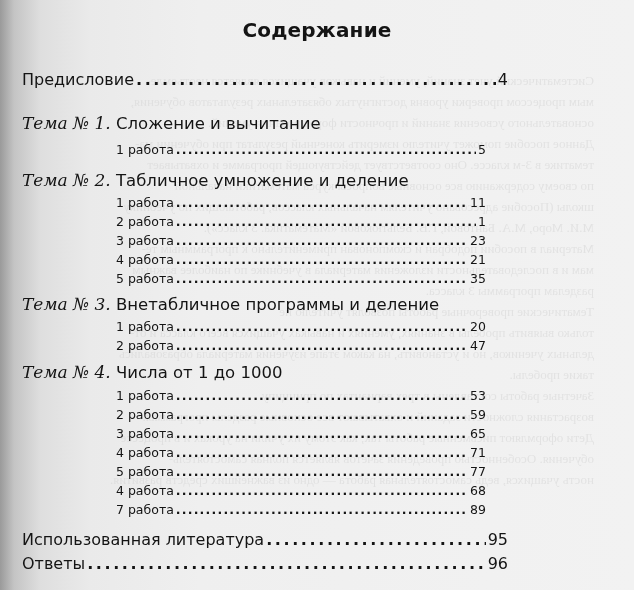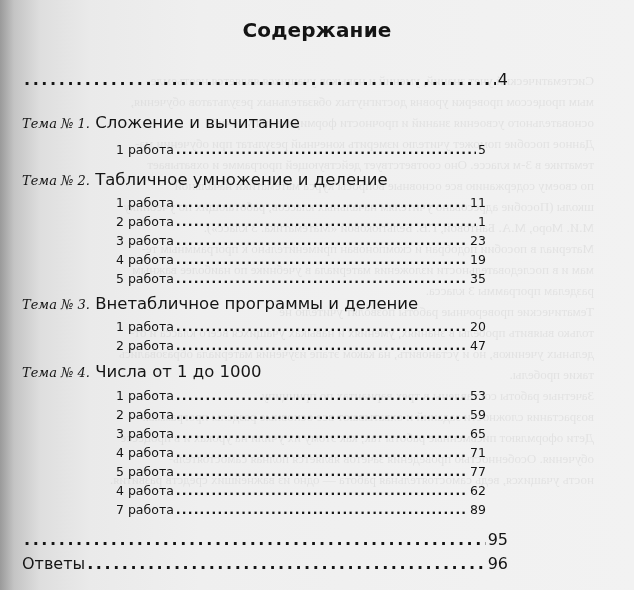--- a/index.html
+++ b/index.html
@@ -22,21 +22,21 @@
   .row { position:absolute; display:flex; align-items:baseline; white-space:nowrap; overflow:hidden; }
   .row .label { flex:0 0 auto; }
   .row .dots { flex:1 1 auto; overflow:hidden; letter-spacing:1.6px; margin:0 2px; }
   .row .dots::before { content:"........................................................................................................................................................................................................"; }
   .row .page { flex:0 0 auto; text-align:right; }
   .top { left:22px; width:486px; font-size:16px; }
   .top .dots { letter-spacing:2.6px; font-weight:bold; }
   .sub { left:116px; width:370px; font-size:12.5px; }
   .sub .dots { letter-spacing:1.2px; font-weight:bold; }
   .theme { position:absolute; left:22px; font-size:16.5px; white-space:nowrap; }
-  .theme .prefix { font-family:"DejaVu Serif", "Liberation Serif", serif; font-style:italic; font-size:13px; }
+  .theme .prefix { font-family:"DejaVu Serif", "Liberation Serif", serif; font-style:italic; font-size:17px; }
 </style>
 </head>
 <body>
 
 <div class="ghost">
   <div style="height:70px"></div>
   <div>Систематический учет знаний, умений и навыков учащихся является неотъемле-</div>
   <div>мым процессом проверки уровня достигнутых обязательных результатов обучения,</div>
   <div>основательного усвоения знаний и прочности формирования умений.</div>
   <div>Данное пособие поможет учителю измерить конечный результат при обучении ма-</div>
@@ -54,20 +54,21 @@
   <div>Зачетные работы составлены в трех вариантах по принципу</div>
   <div>возрастания сложности заданий и охватывают все основные разделы программы.</div>
   <div>Дети оформляют письменные работы так, как этому их учили на уроках и в процессе</div>
   <div>обучения. Особенностью проведения зачетов является полная самостоятель-</div>
   <div>ность учащихся, ведь самостоятельная работа — одно из важнейших средств развития.</div>
 </div>
 
 <div class="title">Содержание</div>
 
 <div class="row top" style="top:70px">
+  <span class="label">Предисловие</span>
   <span class="dots"></span>
   <span class="page">4</span>
 </div>
 
 <div class="theme" style="top:113px">
   <span class="prefix">Тема № 1.</span>
   <span>Сложение и вычитание</span>
 </div>
 <div class="row sub" style="top:142px">
   <span class="label">1 работа</span>
@@ -90,21 +91,21 @@
   <span class="page">1</span>
 </div>
 <div class="row sub" style="top:233px">
   <span class="label">3 работа</span>
   <span class="dots"></span>
   <span class="page">23</span>
 </div>
 <div class="row sub" style="top:252px">
   <span class="label">4 работа</span>
   <span class="dots"></span>
-  <span class="page">19</span>
+  <span class="page">21</span>
 </div>
 <div class="row sub" style="top:271px">
   <span class="label">5 работа</span>
   <span class="dots"></span>
   <span class="page">35</span>
 </div>
 
 <div class="theme" style="top:294px">
   <span class="prefix">Тема № 3.</span>
   <span>Внетабличное программы и деление</span>
@@ -145,29 +146,30 @@
   <span class="page">71</span>
 </div>
 <div class="row sub" style="top:464px">
   <span class="label">5 работа</span>
   <span class="dots"></span>
   <span class="page">77</span>
 </div>
 <div class="row sub" style="top:483px">
   <span class="label">4 работа</span>
   <span class="dots"></span>
-  <span class="page">62</span>
+  <span class="page">68</span>
 </div>
 <div class="row sub" style="top:502px">
   <span class="label">7 работа</span>
   <span class="dots"></span>
   <span class="page">89</span>
 </div>
 
 <div class="row top" style="top:530px">
+  <span class="label">Использованная литература</span>
   <span class="dots"></span>
   <span class="page">95</span>
 </div>
 
 <div class="row top" style="top:554px">
   <span class="label">Ответы</span>
   <span class="dots"></span>
   <span class="page">96</span>
 </div>
 

